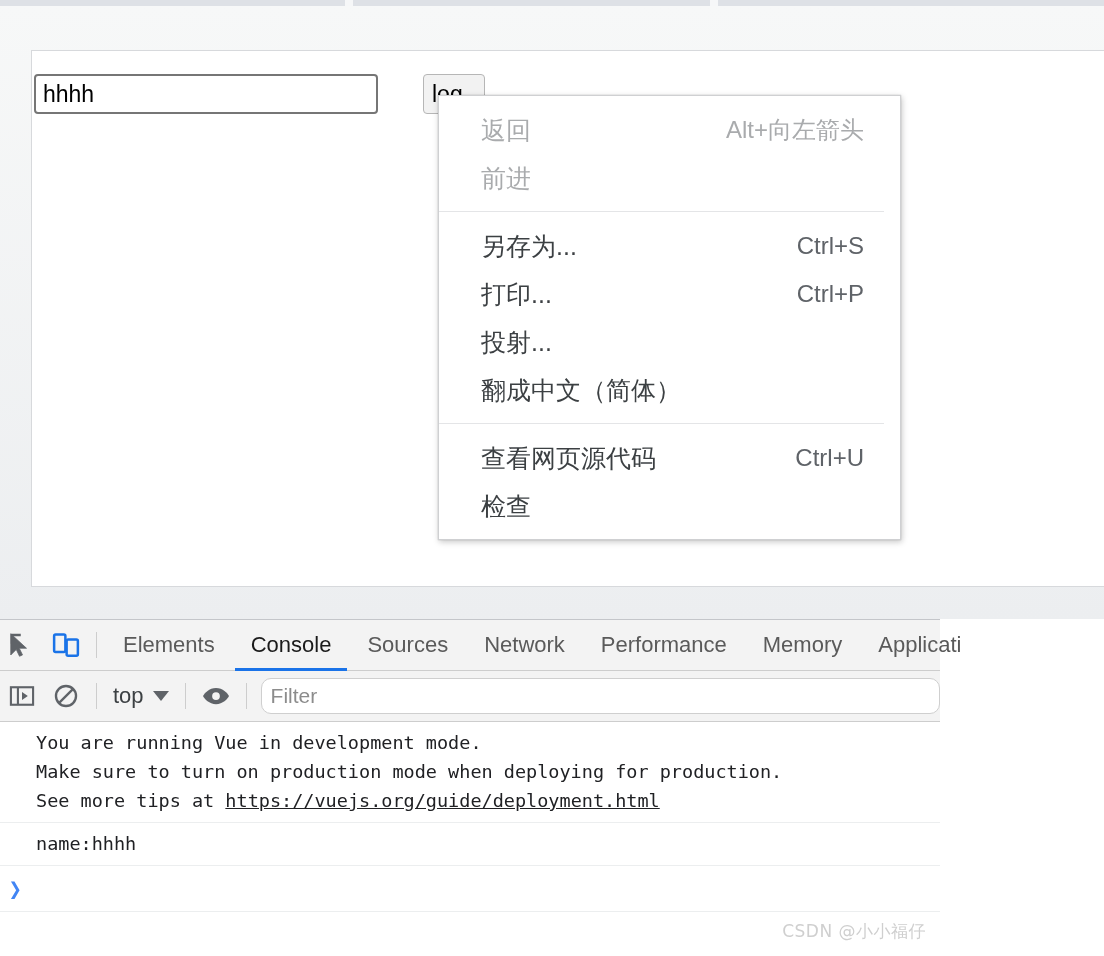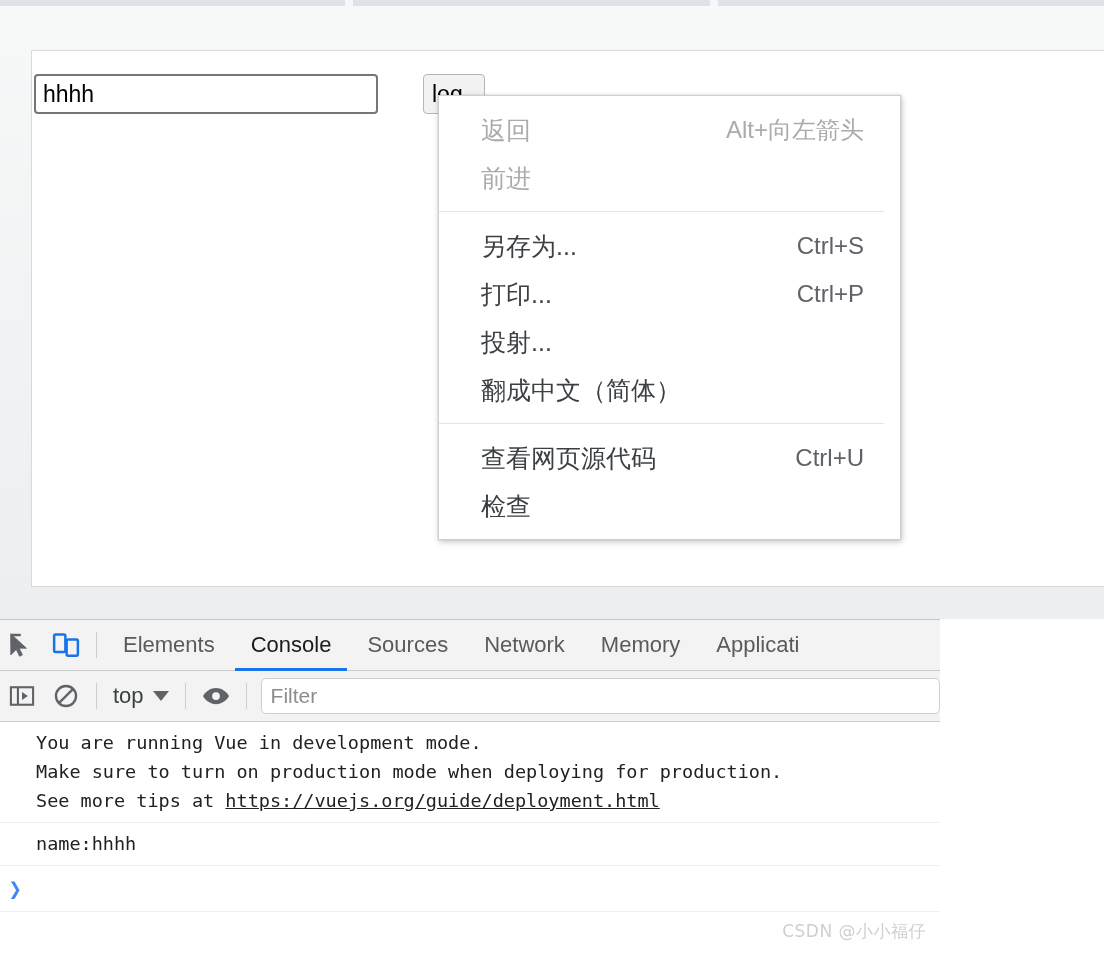--- a/index.html
+++ b/index.html
@@ -139,21 +139,21 @@
     width:0; height:0;
     border-left:8px solid transparent;
     border-right:8px solid transparent;
     border-top:10px solid #5f6368;
   }
   .filter-input {
     flex:1 1 auto;
     height:36px;
     margin:0 0 0 6px;
     border:1px solid #cfcfcf;
-    border-radius:5px;
+    border-radius:10px;
     background:#fff;
     font-family:"Liberation Sans","DejaVu Sans",sans-serif;
     font-size:21px;
     color:#000;
     padding:0 9px;
     outline:none;
     min-width:0;
   }
   .filter-input::placeholder { color:#8c8c8c; }
 
@@ -290,20 +290,23 @@
       <div class="dt-tab active">
         <span>Console</span>
       </div>
       <div class="dt-tab">
         <span>Sources</span>
       </div>
       <div class="dt-tab">
         <span>Network</span>
       </div>
       <div class="dt-tab">
+        <span>Performance</span>
+      </div>
+      <div class="dt-tab">
         <span>Memory</span>
       </div>
       <div class="dt-tab">
         <span>Applicati</span>
       </div>
     </div>
 
     <div class="dt-toolbar">
 
       <div class="dt-icon-btn">

